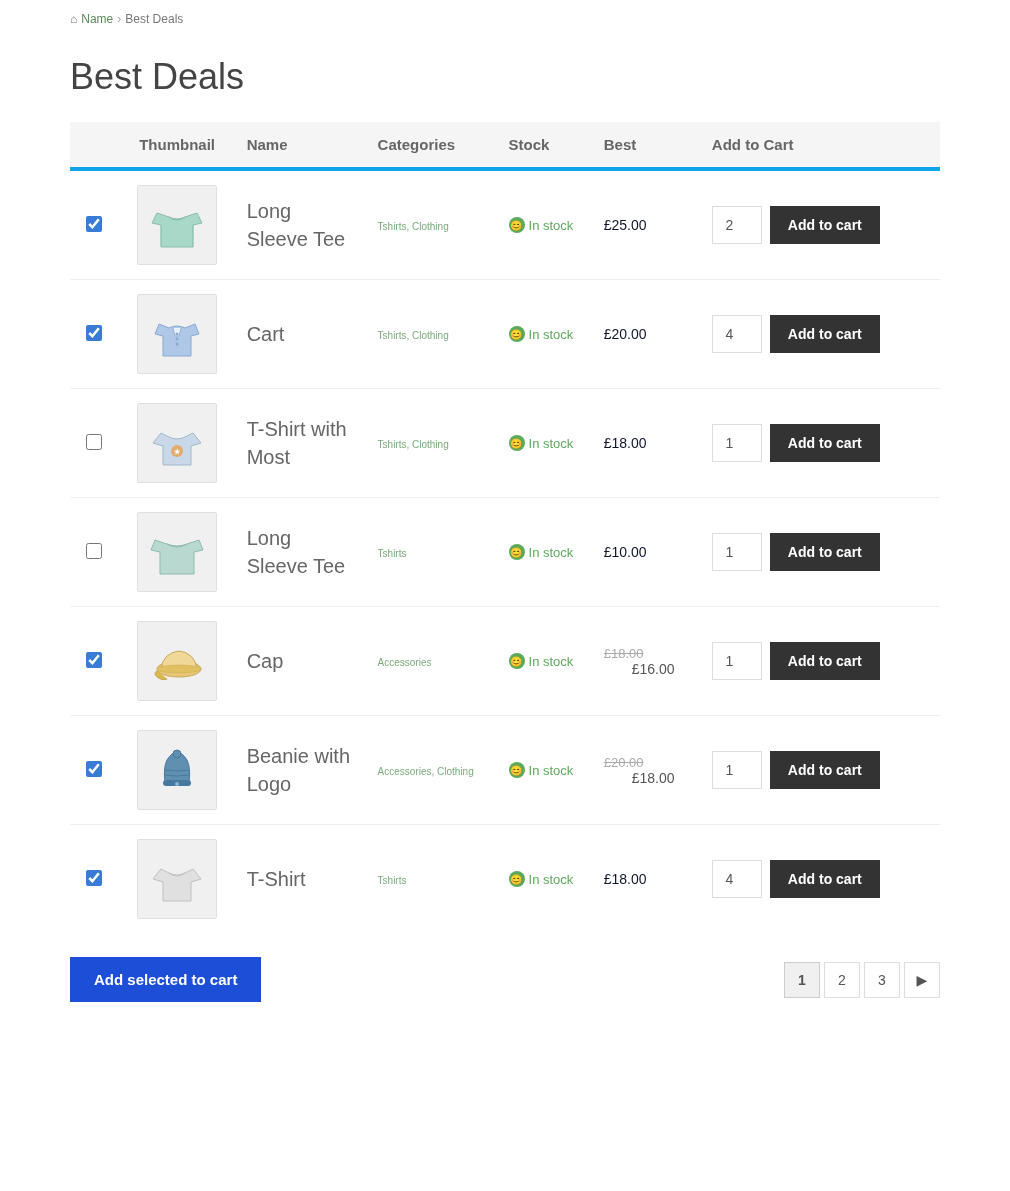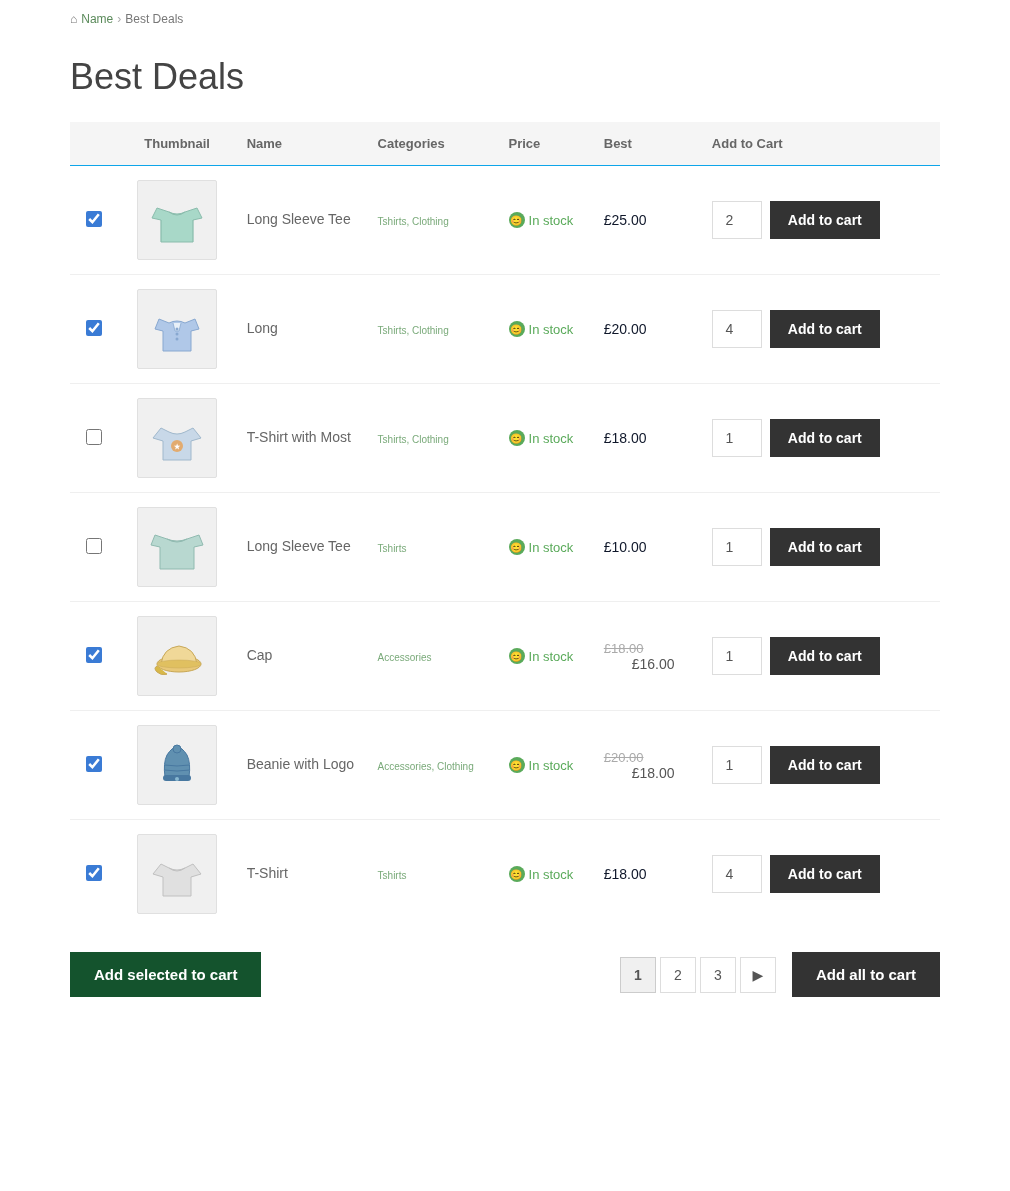--- a/index.html
+++ b/index.html
@@ -5,48 +5,48 @@
     * { box-sizing: border-box; margin: 0; padding: 0; }
     body { font-family: 'Segoe UI', Arial, sans-serif; background: #fff; color: #555; font-size: 14px; }
     .page-wrap { max-width: 910px; margin: 0 auto; padding: 12px 20px 40px; }
     .breadcrumb { font-size: 12px; color: #777; display: flex; align-items: center; gap: 4px; margin-bottom: 30px; }
     .breadcrumb a { color: #5a8a5a; text-decoration: none; }
     .breadcrumb-sep { color: #aaa; }
     .page-title { font-size: 36px; font-weight: 300; color: #444; margin-bottom: 24px; }
     .section-title { text-align: center; font-size: 22px; font-style: italic; font-weight: bold; color: #444; margin-bottom: 16px; }
     .product-table { width: 100%; border-collapse: collapse; background: #fff; }
     .product-table thead tr { background: #f5f5f5; }
-    .product-table th { padding: 14px 10px; font-weight: 600; font-size: 13px; color: #666; text-align: left; border-bottom: 1px solid #0ea5e9; }
+    .product-table th { padding: 14px 10px; font-weight: 600; font-size: 15px; color: #666; text-align: left; border-bottom: 4px solid #0ea5e9; }
     .product-table th.col-check { width: 40px; }
     .product-table th.col-thumb { width: 100px; text-align: center; }
     .product-table th.col-name { width: 110px; }
     .product-table th.col-cat { width: 110px; }
     .product-table th.col-stock { width: 80px; }
     .product-table th.col-price { width: 80px; }
     .product-table th.col-cart { width: 200px; }
     .product-table tbody tr { border-bottom: 1px solid #efefef; }
     .product-table tbody tr:last-child { border-bottom: none; }
     .product-table td { padding: 14px 10px; vertical-align: middle; }
     .product-table td.col-check { text-align: center; }
     .product-table td.col-thumb { text-align: center; }
     .thumb-img { width: 80px; height: 80px; background: #f0f0f0; border: 1px solid #e0e0e0; display: flex; align-items: center; justify-content: center; margin: 0 auto; border-radius: 2px; overflow: hidden; }
     .thumb-img svg { width: 60px; height: 60px; }
-    .product-name { color: #666; font-size: 14px; line-height: 1.4; }
+    .product-name { color: #666; font-size: 20px; line-height: 1.4; }
     .product-cat { color: #7aaa7a; font-size: 10px; line-height: 1.4; }
     .in-stock { color: #5aaa5a; font-size: 13px; display: flex; align-items: center; gap: 4px; }
     .stock-icon { width: 16px; height: 16px; background: #5aaa5a; border-radius: 50%; display: inline-flex; align-items: center; justify-content: center; color: #fff; font-size: 10px; }
     .price-normal { color: #0f172a; font-size: 14px; }
     .price-old { color: #aaa; text-decoration: line-through; font-size: 13px; display: block; }
     .price-new { color: #555; font-size: 14px; display: block; margin-left: 28px; }
     .cart-controls { display: flex; align-items: center; gap: 8px; }
     .qty-input { width: 50px; height: 38px; border: 1px solid #ddd; text-align: center; font-size: 14px; color: #555; background: #fff; }
     .add-to-cart-btn { background: #333; color: #fff; border: none; padding: 10px 18px; font-size: 14px; font-weight: 600; cursor: pointer; white-space: nowrap; height: 38px; }
     input[type="checkbox"] { width: 16px; height: 16px; accent-color: #3a7bd5; cursor: pointer; }
     .footer-bar { display: flex; align-items: center; margin-top: 24px; gap: 16px; }
-    .add-selected-btn { background: #14532d; color: #fff; border: none; padding: 14px 24px; font-size: 15px; font-weight: 600; cursor: pointer; white-space: nowrap; min-width: 180px; }
+    .add-selected-btn { background: #1d4ed8; color: #fff; border: none; padding: 14px 24px; font-size: 15px; font-weight: 600; cursor: pointer; white-space: nowrap; min-width: 180px; }
     .pagination { display: flex; align-items: center; gap: 4px; margin-left: auto; }
     .page-btn { width: 36px; height: 36px; border: 1px solid #ddd; background: #fff; color: #555; font-size: 14px; cursor: pointer; display: flex; align-items: center; justify-content: center; text-decoration: none; }
     .page-btn.active { background: #f0f0f0; border-color: #ccc; font-weight: bold; }
     .add-all-btn { background: #333; color: #fff; border: none; padding: 14px 24px; font-size: 15px; font-weight: 600; cursor: pointer; white-space: nowrap; }
   </style>
 </head>
 <body>
 
 <div class="page-wrap">
   <div class="breadcrumb">
@@ -59,21 +59,21 @@
   <h1 class="page-title">Best Deals</h1>
 
 
   <table class="product-table">
     <thead>
       <tr>
         <th class="col-check"></th>
         <th class="col-thumb">Thumbnail</th>
         <th class="col-name">Name</th>
         <th class="col-cat">Categories</th>
-        <th class="col-stock">Price</th>
+        <th class="col-stock">Stock</th>
         <th class="col-price">Best</th>
         <th class="col-cart">Add to Cart</th>
       </tr>
     </thead>
     <tbody id="product-tbody">
     <tr>
           <td class="col-check"><input type="checkbox" checked="" style=""></td>
           <td class="col-thumb">
             <div class="thumb-img">
               <svg viewBox="0 0 60 60" xmlns="http://www.w3.org/2000/svg">
@@ -103,21 +103,21 @@
             <div class="thumb-img">
               <svg viewBox="0 0 60 60" xmlns="http://www.w3.org/2000/svg">
         <path d="M12,20 L8,30 L16,32 L16,52 L44,52 L44,32 L52,30 L48,20 L38,24 Q30,20 22,24 Z" fill="#b0c8e8" stroke="#88a8d0" stroke-width="1"></path>
         <path d="M26,24 L28,32 L32,32 L34,24" fill="#e8f0f8" stroke="#88a8d0" stroke-width="0.8"></path>
         <circle cx="30" cy="30" r="1.5" fill="#88a8d0"></circle>
         <circle cx="30" cy="35" r="1.5" fill="#88a8d0"></circle>
         <circle cx="30" cy="40" r="1.5" fill="#88a8d0"></circle>
       </svg>
             </div>
           </td>
-          <td><span class="product-name">Long</span></td>
+          <td><span class="product-name">Cart</span></td>
           <td><span class="product-cat">Tshirts, Clothing</span></td>
           <td>
             <div class="in-stock"><span class="stock-icon">😊</span> In stock</div>
           </td>
           <td><span class="price-normal">£20.00</span></td>
           <td class="col-cart">
             <div class="cart-controls">
               <input type="number" class="qty-input" value="4" style="">
               <button class="add-to-cart-btn">Add to cart</button>
             </div>
@@ -256,15 +256,14 @@
   </table>
 
   <div class="footer-bar">
     <button class="add-selected-btn">Add selected to cart</button>
     <div class="pagination">
       <a class="page-btn active">1</a>
       <a class="page-btn">2</a>
       <a class="page-btn">3</a>
       <a class="page-btn">▶</a>
     </div>
-    <button class="add-all-btn">Add all to cart</button>
   </div>
 </div>
 
 </body></html>

